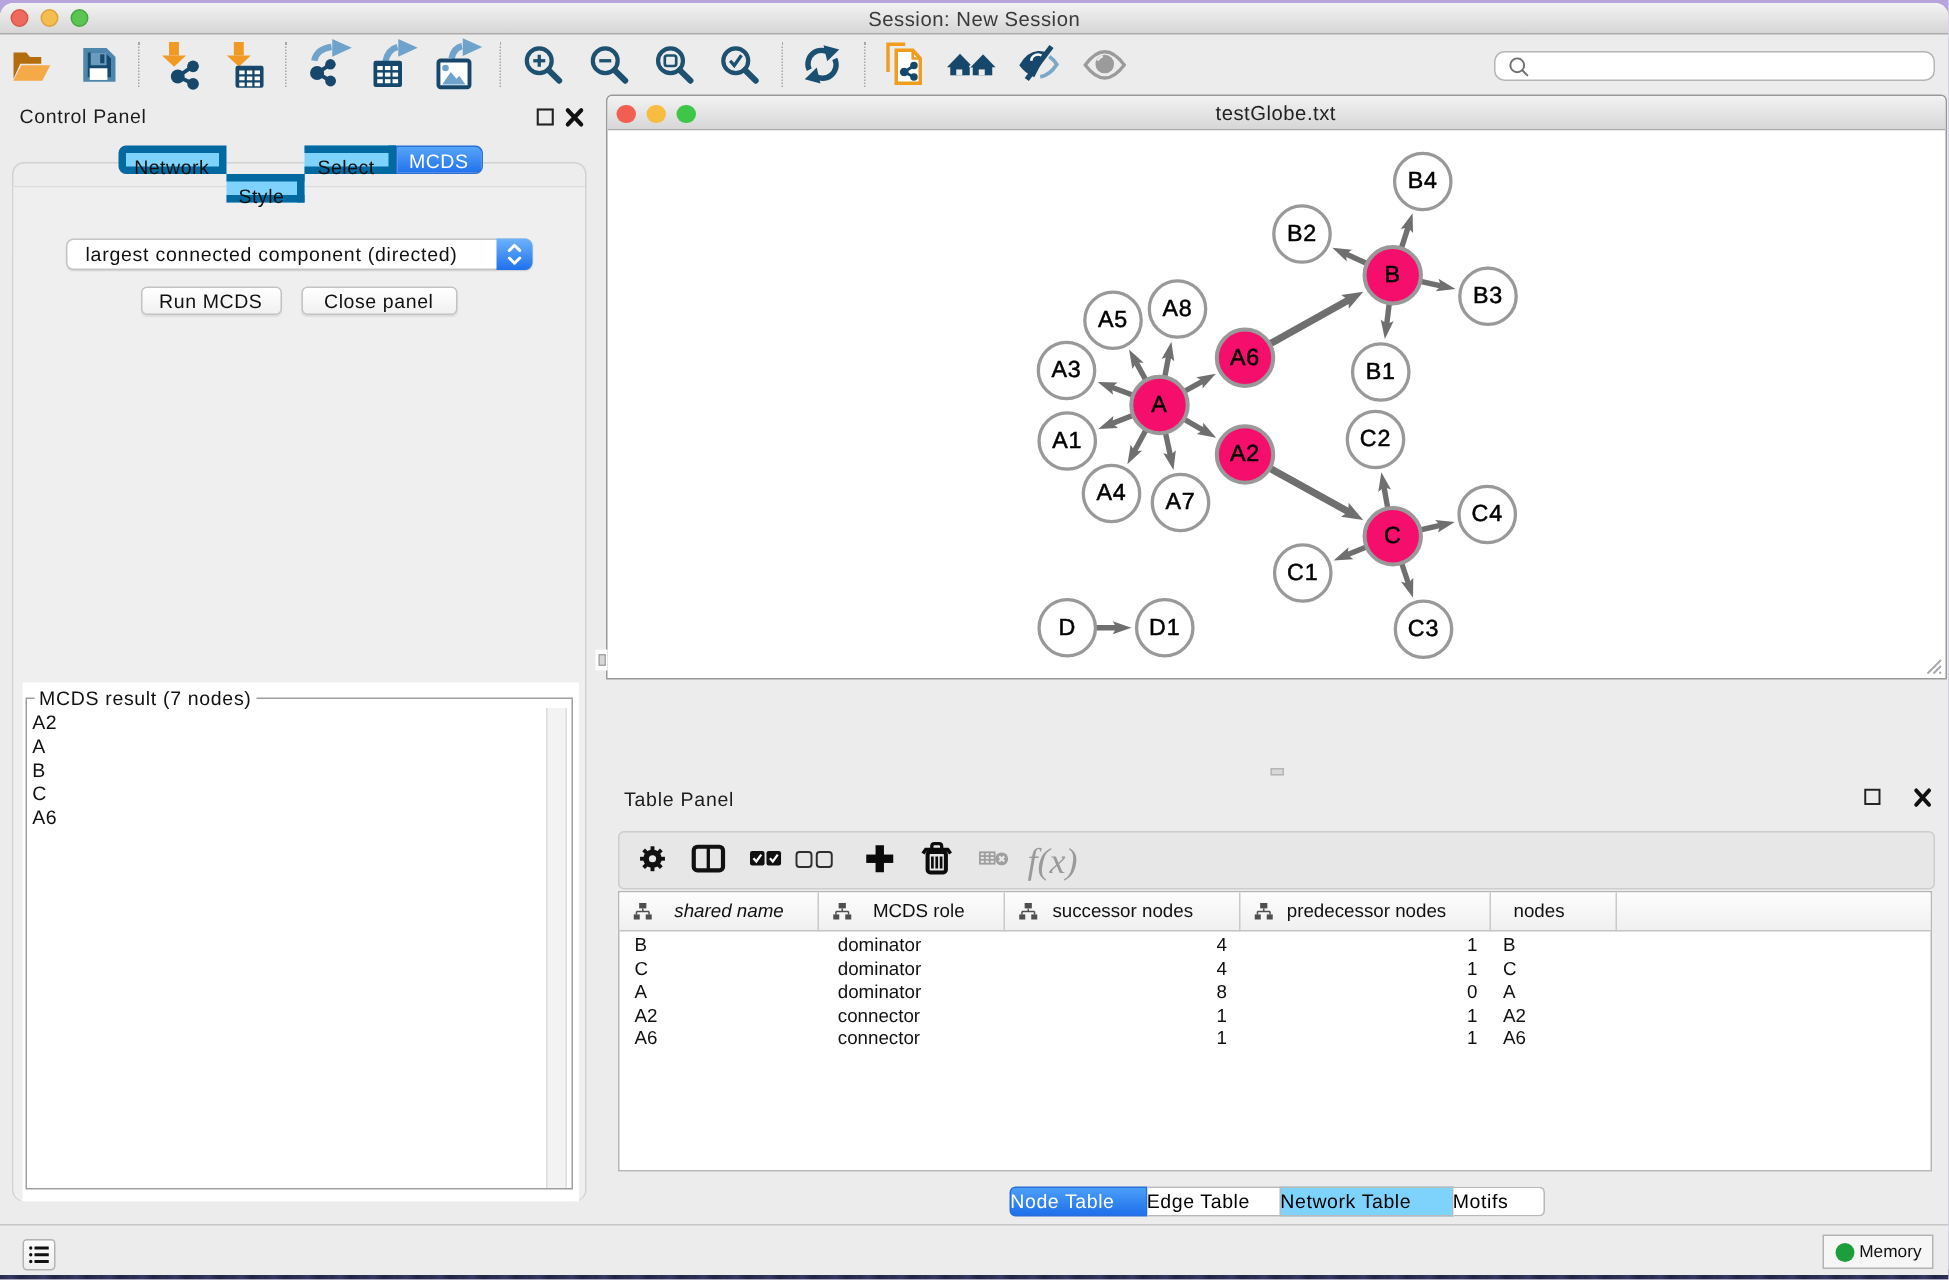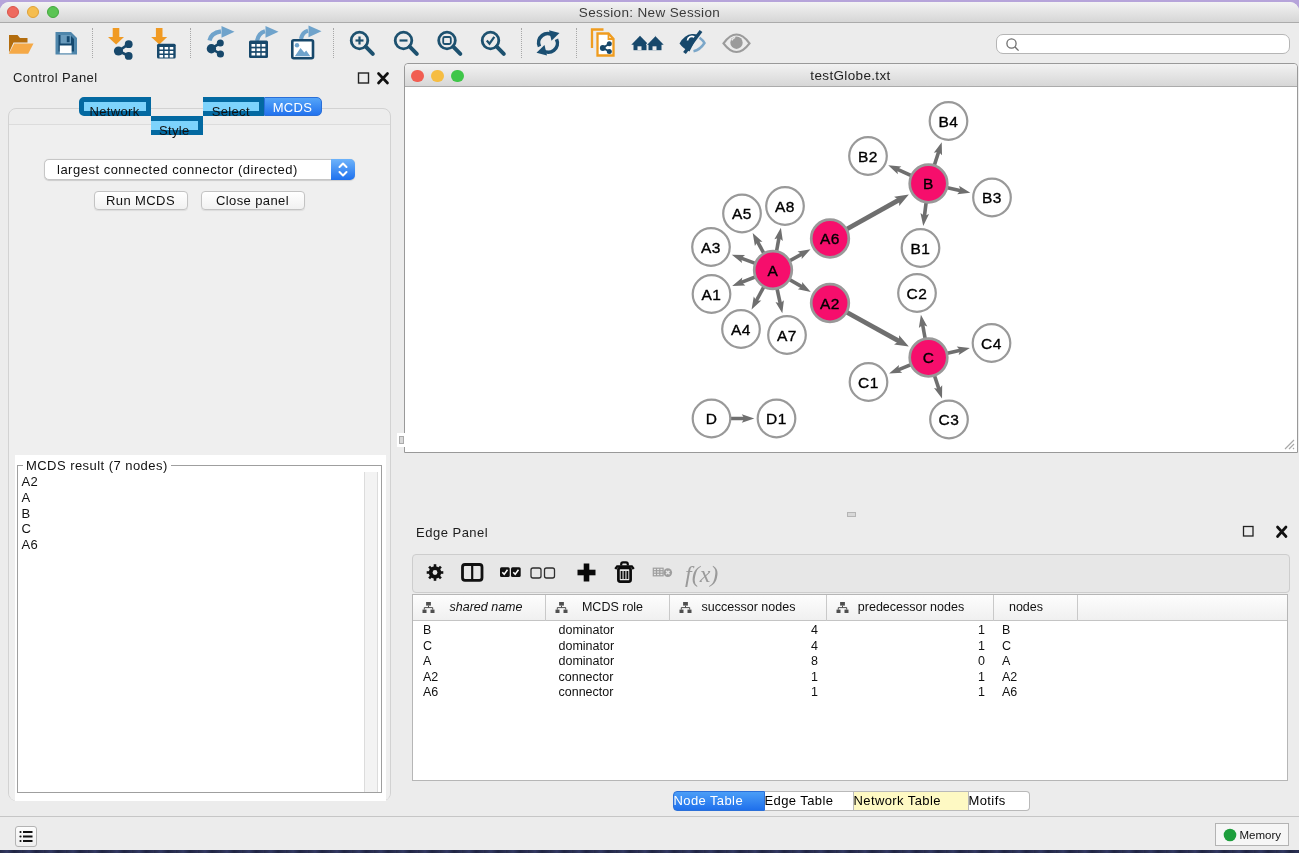--- a/index.html
+++ b/index.html
@@ -233,21 +233,21 @@
     <path d="M21.5 2.5 L30.5 12 M30.5 2.5 L21.5 12" stroke="#111" stroke-width="2.7" stroke-linecap="round"></path>
   </svg>
   <div id="cp-outer"></div>
   <div id="cp-inner"></div>
   <div class="tabs13 tabw" style="left:78.5px;top:96.5px;width:72px;border-radius:5px 0 0 5px;">Network</div>
   <div class="tabs13 tabw" style="left:150.5px;top:96.5px;width:52.5px;border-left:0;margin-top:19px;">Style</div>
   <div class="tabs13 tabw" style="left:203px;top:96.5px;width:60.5px;border-left:0;">Select</div>
   <div class="tabs13 tabblue" style="left:263.5px;top:96.5px;width:58px;border-radius:0 5px 5px 0;">MCDS</div>
 
   <div id="dropdown">
-    <div class="txt">largest connected connector (directed)</div>
+    <div class="txt">largest connected component (directed)</div>
     <div id="stepper">
       <svg width="24" height="21" viewBox="0 0 24 21">
         <path d="M8.5 8 L12 4.5 L15.5 8" fill="none" stroke="#fff" stroke-width="2" stroke-linecap="round" stroke-linejoin="round"></path>
         <path d="M8.5 13 L12 16.5 L15.5 13" fill="none" stroke="#fff" stroke-width="2" stroke-linecap="round" stroke-linejoin="round"></path>
       </svg>
     </div>
   </div>
   <div class="btn" style="left:93.5px;top:190.5px;width:94px;">Run MCDS</div>
   <div class="btn" style="left:200.5px;top:190.5px;width:104px;">Close panel</div>
 
@@ -351,21 +351,21 @@
       <text x="371.5" y="330.5" text-anchor="middle" dominant-baseline="central" font-family="&quot;Liberation Sans&quot;, sans-serif" font-size="15.5px" letter-spacing="0.5px" fill="#000" stroke="#000" stroke-width="0.35">D1</text>
     </svg>
     <svg style="position:absolute;right:2px;bottom:2px;" width="14" height="14" viewBox="0 0 14 14">
       <path d="M13 4 L4 13 M13 8 L8 13 M13 12 L12 13" stroke="#a8a8a8" stroke-width="1.2" fill="none"></path>
     </svg>
   </div>
 
   <div style="position:absolute;left:397px;top:433px;width:8px;height:14px;background:#fff;"></div>
   <div style="position:absolute;left:398.5px;top:436px;width:5.5px;height:8px;background:#d8d8d8;border:1px solid #aaa;"></div>
   <div style="position:absolute;left:846.5px;top:511.5px;width:9px;height:5px;background:#d8d8d8;border:1px solid #b5b5b5;"></div>
-  <div id="tp-title">Edge Panel</div>
+  <div id="tp-title">Table Panel</div>
   <svg class="icon" style="left:1242px;top:524px" width="48" height="15" viewBox="0 0 48 15">
     <rect x="1.5" y="2.5" width="9.5" height="9.5" fill="none" stroke="#222" stroke-width="1.3"></rect>
     <path d="M35.5 3 L44 12.5 M44 3 L35.5 12.5" stroke="#111" stroke-width="2.7" stroke-linecap="round"></path>
   </svg>
   <div id="tp-toolbar"></div>
   <svg id="tbicons" style="position:absolute;left:404px;top:556px;" width="330" height="34" viewBox="0 0 330 34">
 
     <g fill="#111">
       <circle cx="31" cy="16.5" r="6.2"></circle>
       <g stroke="#111" stroke-width="2.6">
@@ -479,21 +479,21 @@
   <div class="cell" style="left:930px;top:669.5px;width:55px;text-align:right;">1</div>
   <div class="cell" style="left:930px;top:685px;width:55px;text-align:right;">1</div>
   <div class="cell" style="left:1002px;top:623px;">B</div>
   <div class="cell" style="left:1002px;top:638.5px;">C</div>
   <div class="cell" style="left:1002px;top:654px;">A</div>
   <div class="cell" style="left:1002px;top:669.5px;">A2</div>
   <div class="cell" style="left:1002px;top:685px;">A6</div>
 
   <div class="tabbot" style="left:672.5px;width:92px;background:linear-gradient(#4b9ef7,#1f70ec);color:#fff;border:1px solid #2a6fd8;border-radius:4px 0 0 4px;">Node Table</div>
   <div class="tabbot" style="left:764.5px;width:89px;background:#fff;border:1px solid #b9b9b9;border-left:0;">Edge Table</div>
-  <div class="tabbot" style="left:853.5px;width:115px;background:#fef9c3;border:1px solid #b9b9b9;border-left:0;">Network Table</div>
+  <div class="tabbot" style="left:853.5px;width:115px;background:#7dd3fc;border:1px solid #b9b9b9;border-left:0;">Network Table</div>
   <div class="tabbot" style="left:968.5px;width:61px;background:#fff;border:1px solid #b9b9b9;border-left:0;border-radius:0 4px 4px 0;">Motifs</div>
 
   <div id="statusline"></div>
   <div id="listbtn">
     <svg width="20" height="19" viewBox="0 0 20 19" style="position:absolute;left:0;top:0;">
       <circle cx="4.5" cy="5" r="1.1" fill="#111"></circle>
           <rect x="7" y="4" width="9.5" height="2" fill="#111"></rect>
       <circle cx="4.5" cy="9.5" r="1.1" fill="#111"></circle>
           <rect x="7" y="8.5" width="9.5" height="2" fill="#111"></rect>
       <circle cx="4.5" cy="14" r="1.1" fill="#111"></circle>

